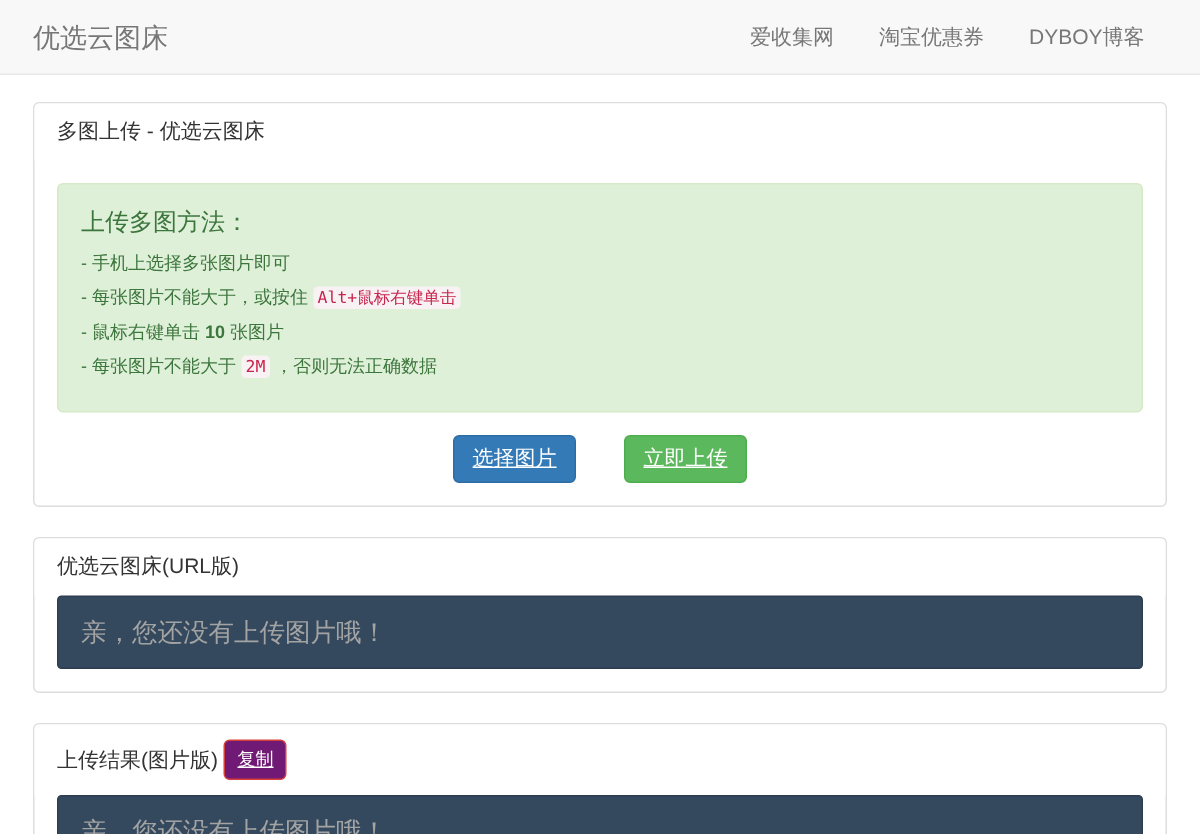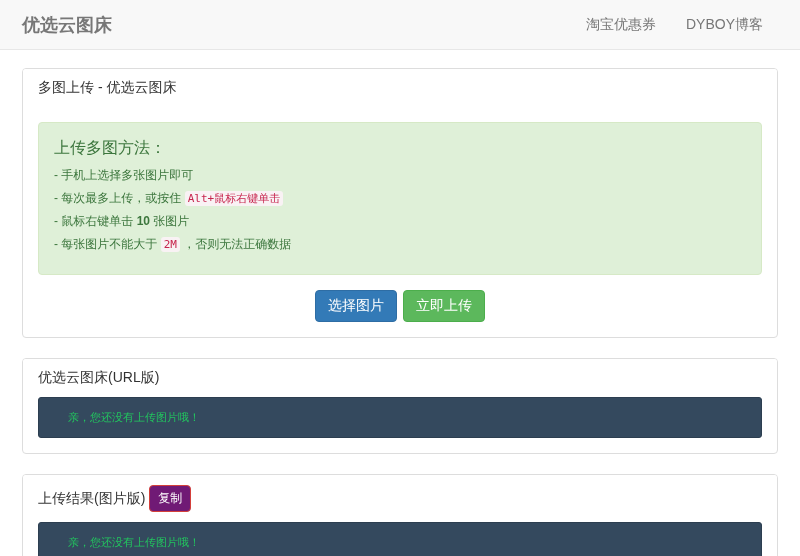--- a/index.html
+++ b/index.html
@@ -15,21 +15,20 @@
     height: 50px;
     display: flex;
     align-items: center;
     justify-content: space-between;
     padding: 0 22px;
   }
   .navbar-brand {
     color: #777;
     font-size: 18px;
     text-decoration: none;
-    font-weight: bold;
   }
   .navbar-nav {
     display: flex;
     list-style: none;
     gap: 0;
   }
   .navbar-nav a {
     color: #777;
     text-decoration: none;
     padding: 15px 15px;
@@ -83,62 +82,66 @@
     text-align: center;
   }
   .btn {
     display: inline-block;
     padding: 6px 12px;
     font-size: 14px;
     border-radius: 4px;
     border: 1px solid transparent;
     cursor: pointer;
     color: #fff;
-    margin: 0 1px;
+    margin: 0 14px;
+    text-decoration: underline;
   }
   .btn-primary { background: #337ab7; border-color: #2e6da4; }
   .btn-success { background: #5cb85c; border-color: #4cae4c; }
   .btn-danger  { background: #701a75; border-color: #d43f3a; font-size: 12px; padding: 4px 8px; margin-left: 4px;}
   .well-dark {
     background: #34495e;
     border: 1px solid #2c3e50;
     border-radius: 3px;
-    padding: 12px 29px;
-    color: #22c55e;
-    font-size: 11px;
+    padding: 12px 15px;
+    color: #a3a3a3;
+    font-size: 17px;
     margin: 0 15px 15px 15px;
   }
   .well-dark.tall { min-height: 145px; }
   .heading-flex { display: flex; align-items: center; }
 </style>
 </head>
 <body>
 
 <nav class="navbar">
   <a href="#" class="navbar-brand">优选云图床</a>
   <ul class="navbar-nav">
+    <li>
+        <a href="#">爱收集网</a>
+      </li>
     <li>
         <a href="#">淘宝优惠券</a>
       </li>
     <li>
         <a href="#">DYBOY博客</a>
       </li>
   </ul>
 </nav>
 
 <div class="container">
 
   <div class="panel">
     <div class="panel-heading white">多图上传 - 优选云图床</div>
     <div class="panel-body">
       <div class="alert-success">
         <h4>上传多图方法：</h4>
         <div class="line">- 手机上选择多张图片即可</div>
         <div class="line">
-          <span>- 每次最多上传，或按住 </span><span class="pink">Alt+鼠标右键单击</span>
+          <span>- 每张图片不能大于，或按住 </span><span class="pink">Alt+鼠标右键单击</span>
         </div>
         <div class="line">
           <span>- 鼠标右键单击 </span><strong>10</strong><span> 张图片</span>
         </div>
         <div class="line">
           <span>- 每张图片不能大于 </span><span class="pink">2M</span><span> ，否则无法正确数据</span>
         </div>
       </div>
       <div class="btn-row">
         <button class="btn btn-primary">选择图片</button>

